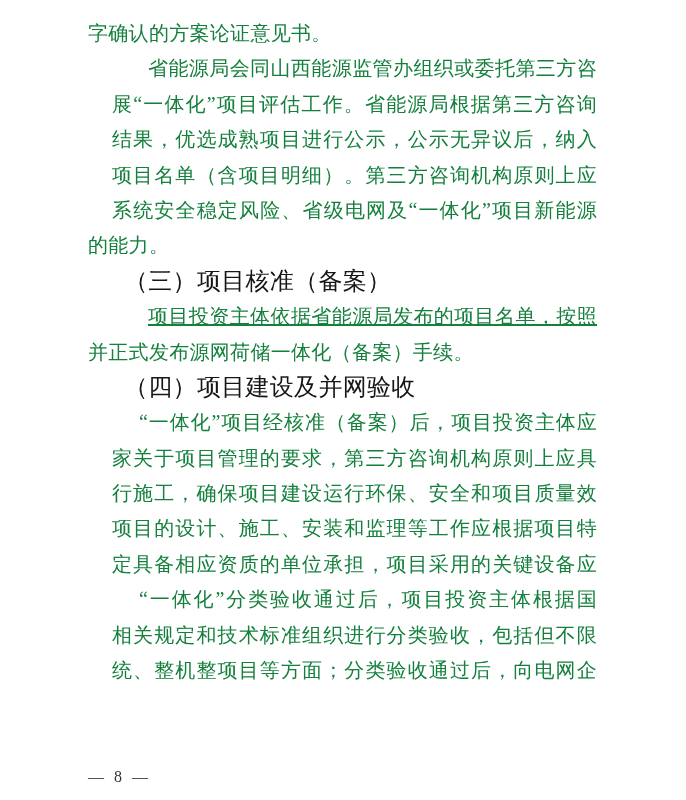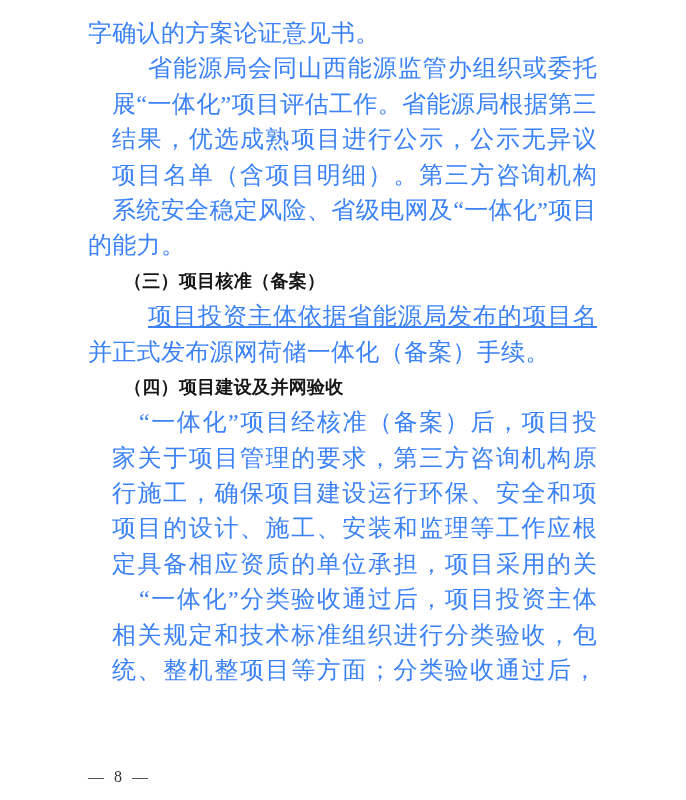--- a/index.html
+++ b/index.html
@@ -17,38 +17,38 @@
   }
   .content {
     position: absolute;
     left: 88px;
     top: 16px;
     width: 509px;
   }
   .line {
     height: 35.4px;
     line-height: 35.4px;
-    font-size: 24px;
-    color: #3b82f6;
+    font-size: 20px;
+    color: #15803d;
     letter-spacing: 0.3px;
     text-align: left;
     text-align-last: left;
     overflow: hidden;
     white-space: normal;
   }
   .line.fill {
     text-align: justify;
     text-align-last: justify;
     text-justify: inter-character;
     margin-left: 24px;
   }
   .line.heading {
-    font-weight: bold;
+    font-weight: normal;
     color: #161616;
-    font-size: 18px;
+    font-size: 24px;
   }
   .page-number {
     position: absolute;
     left: 88px;
     top: 768px;
     font-size: 16px;
     color: #333333;
     letter-spacing: 3px;
     font-family: "Liberation Serif", "DejaVu Serif", serif;
   }

